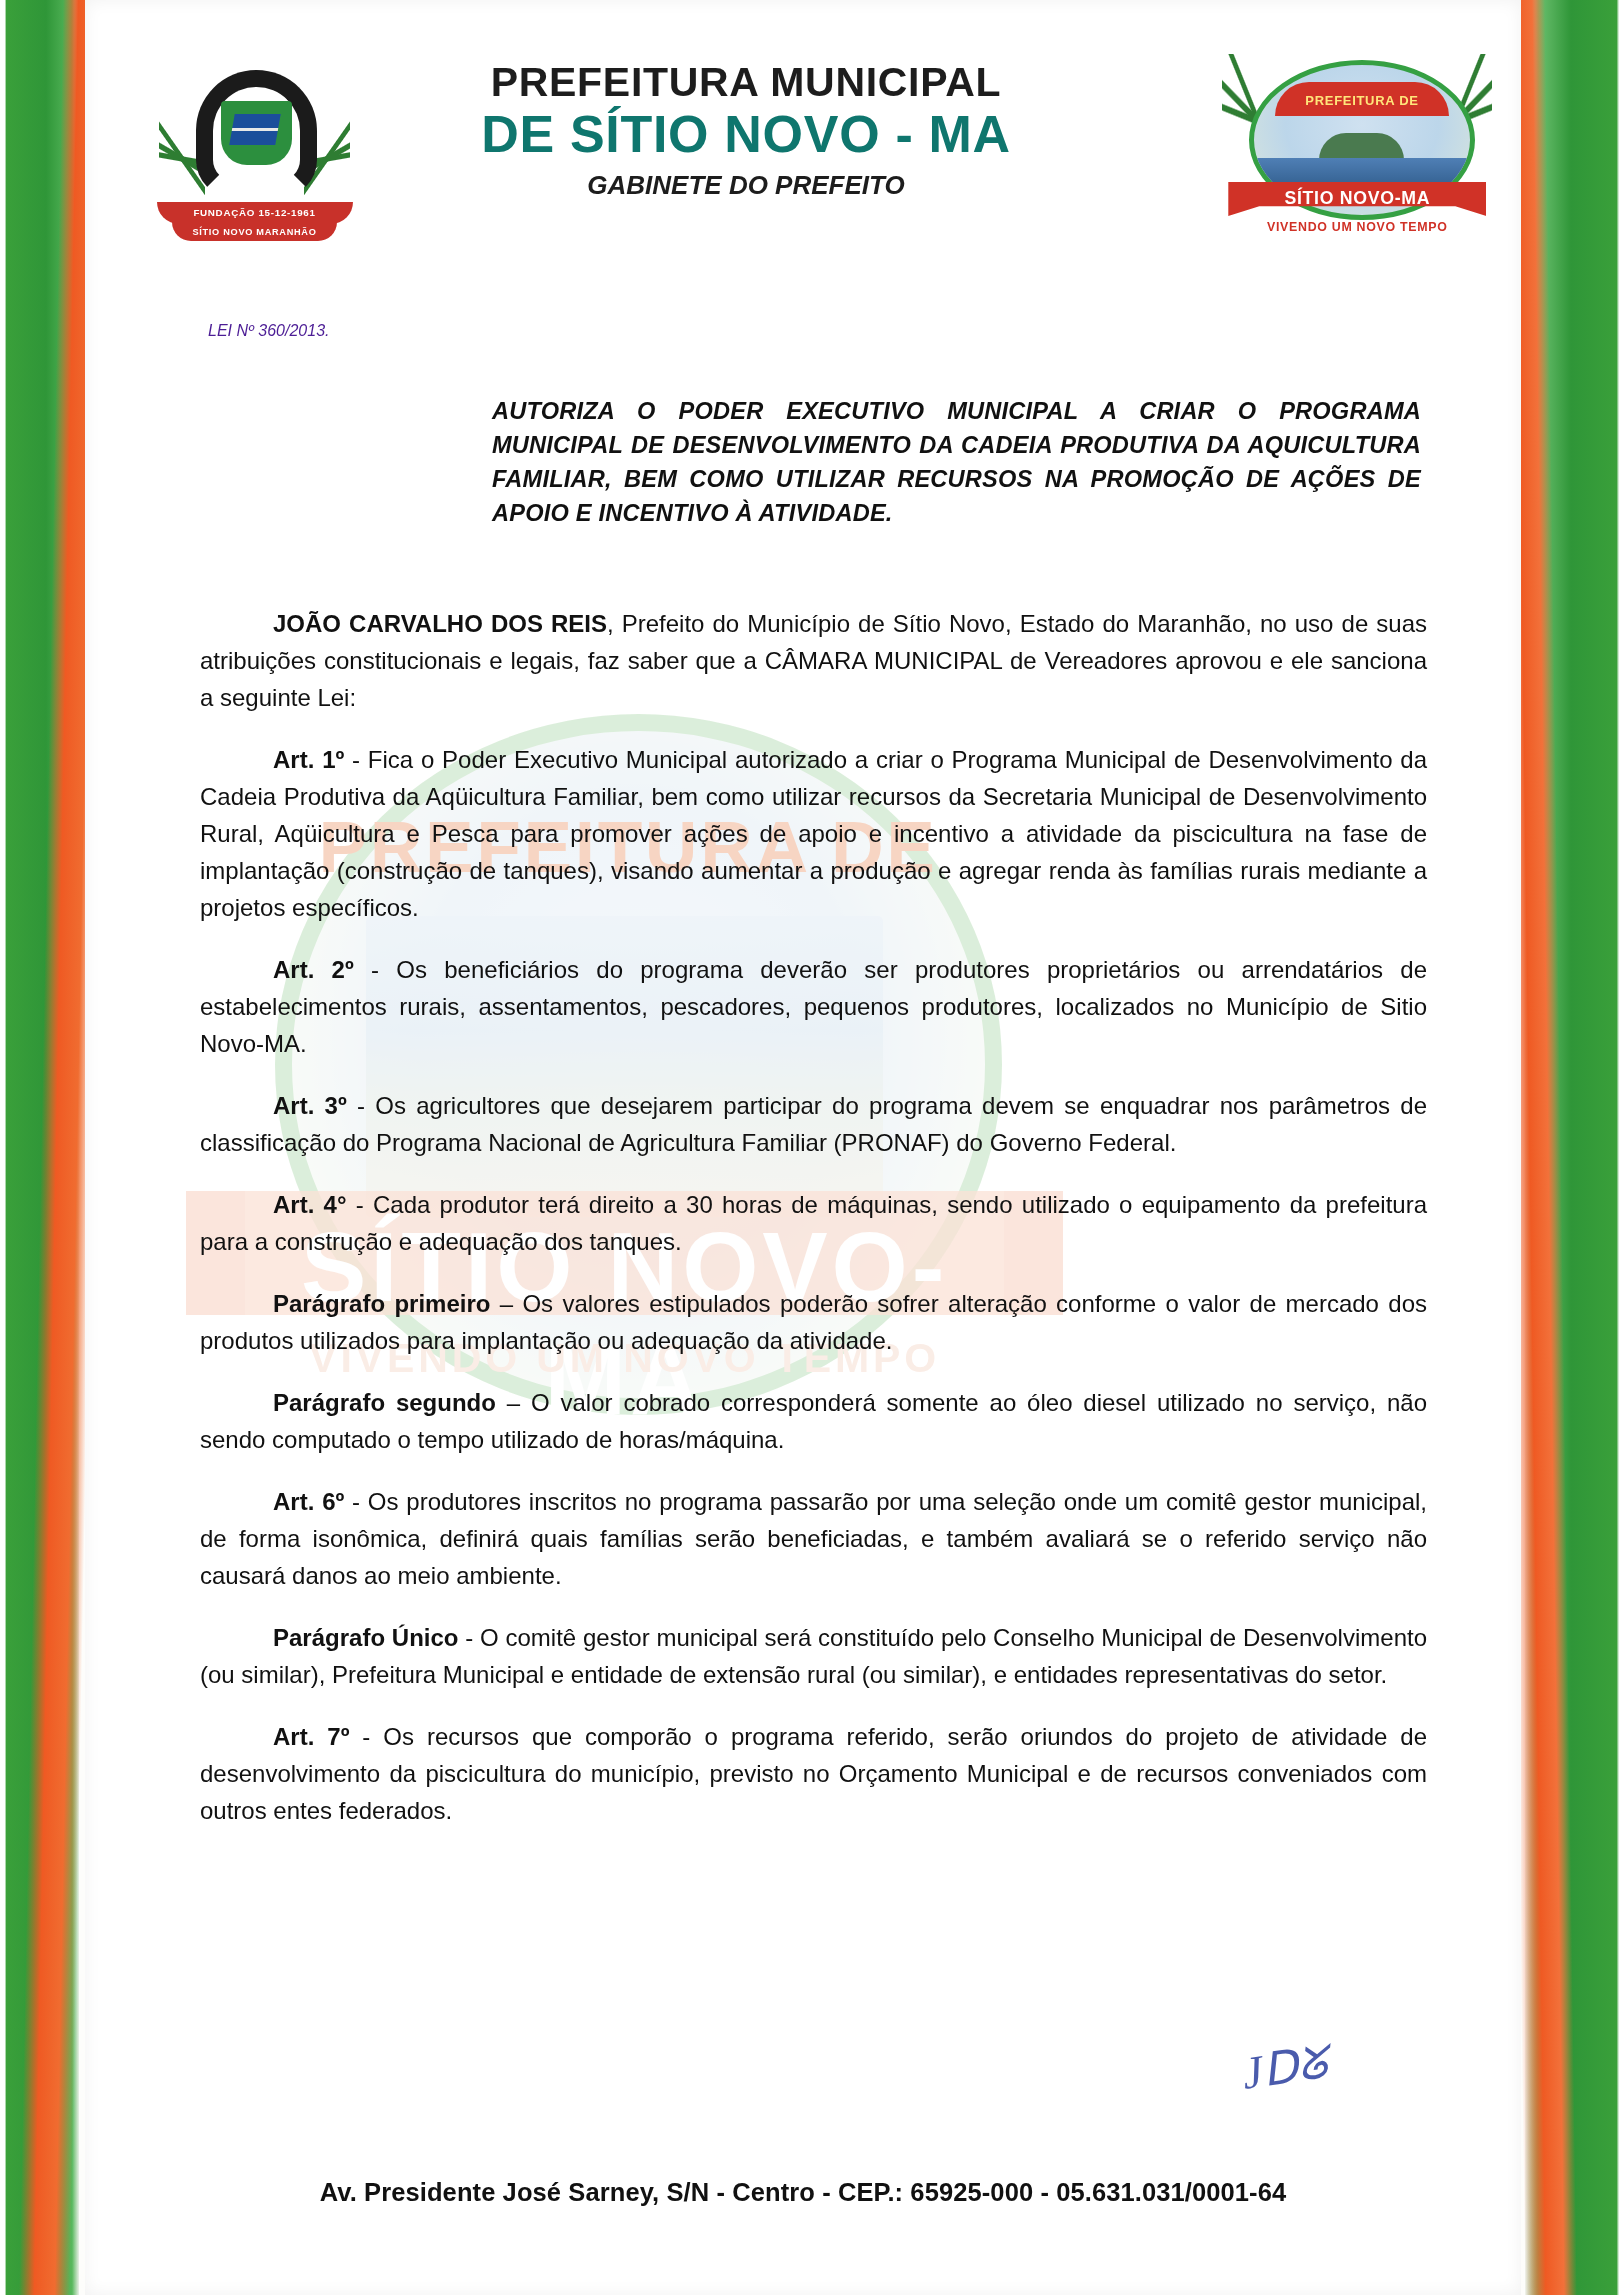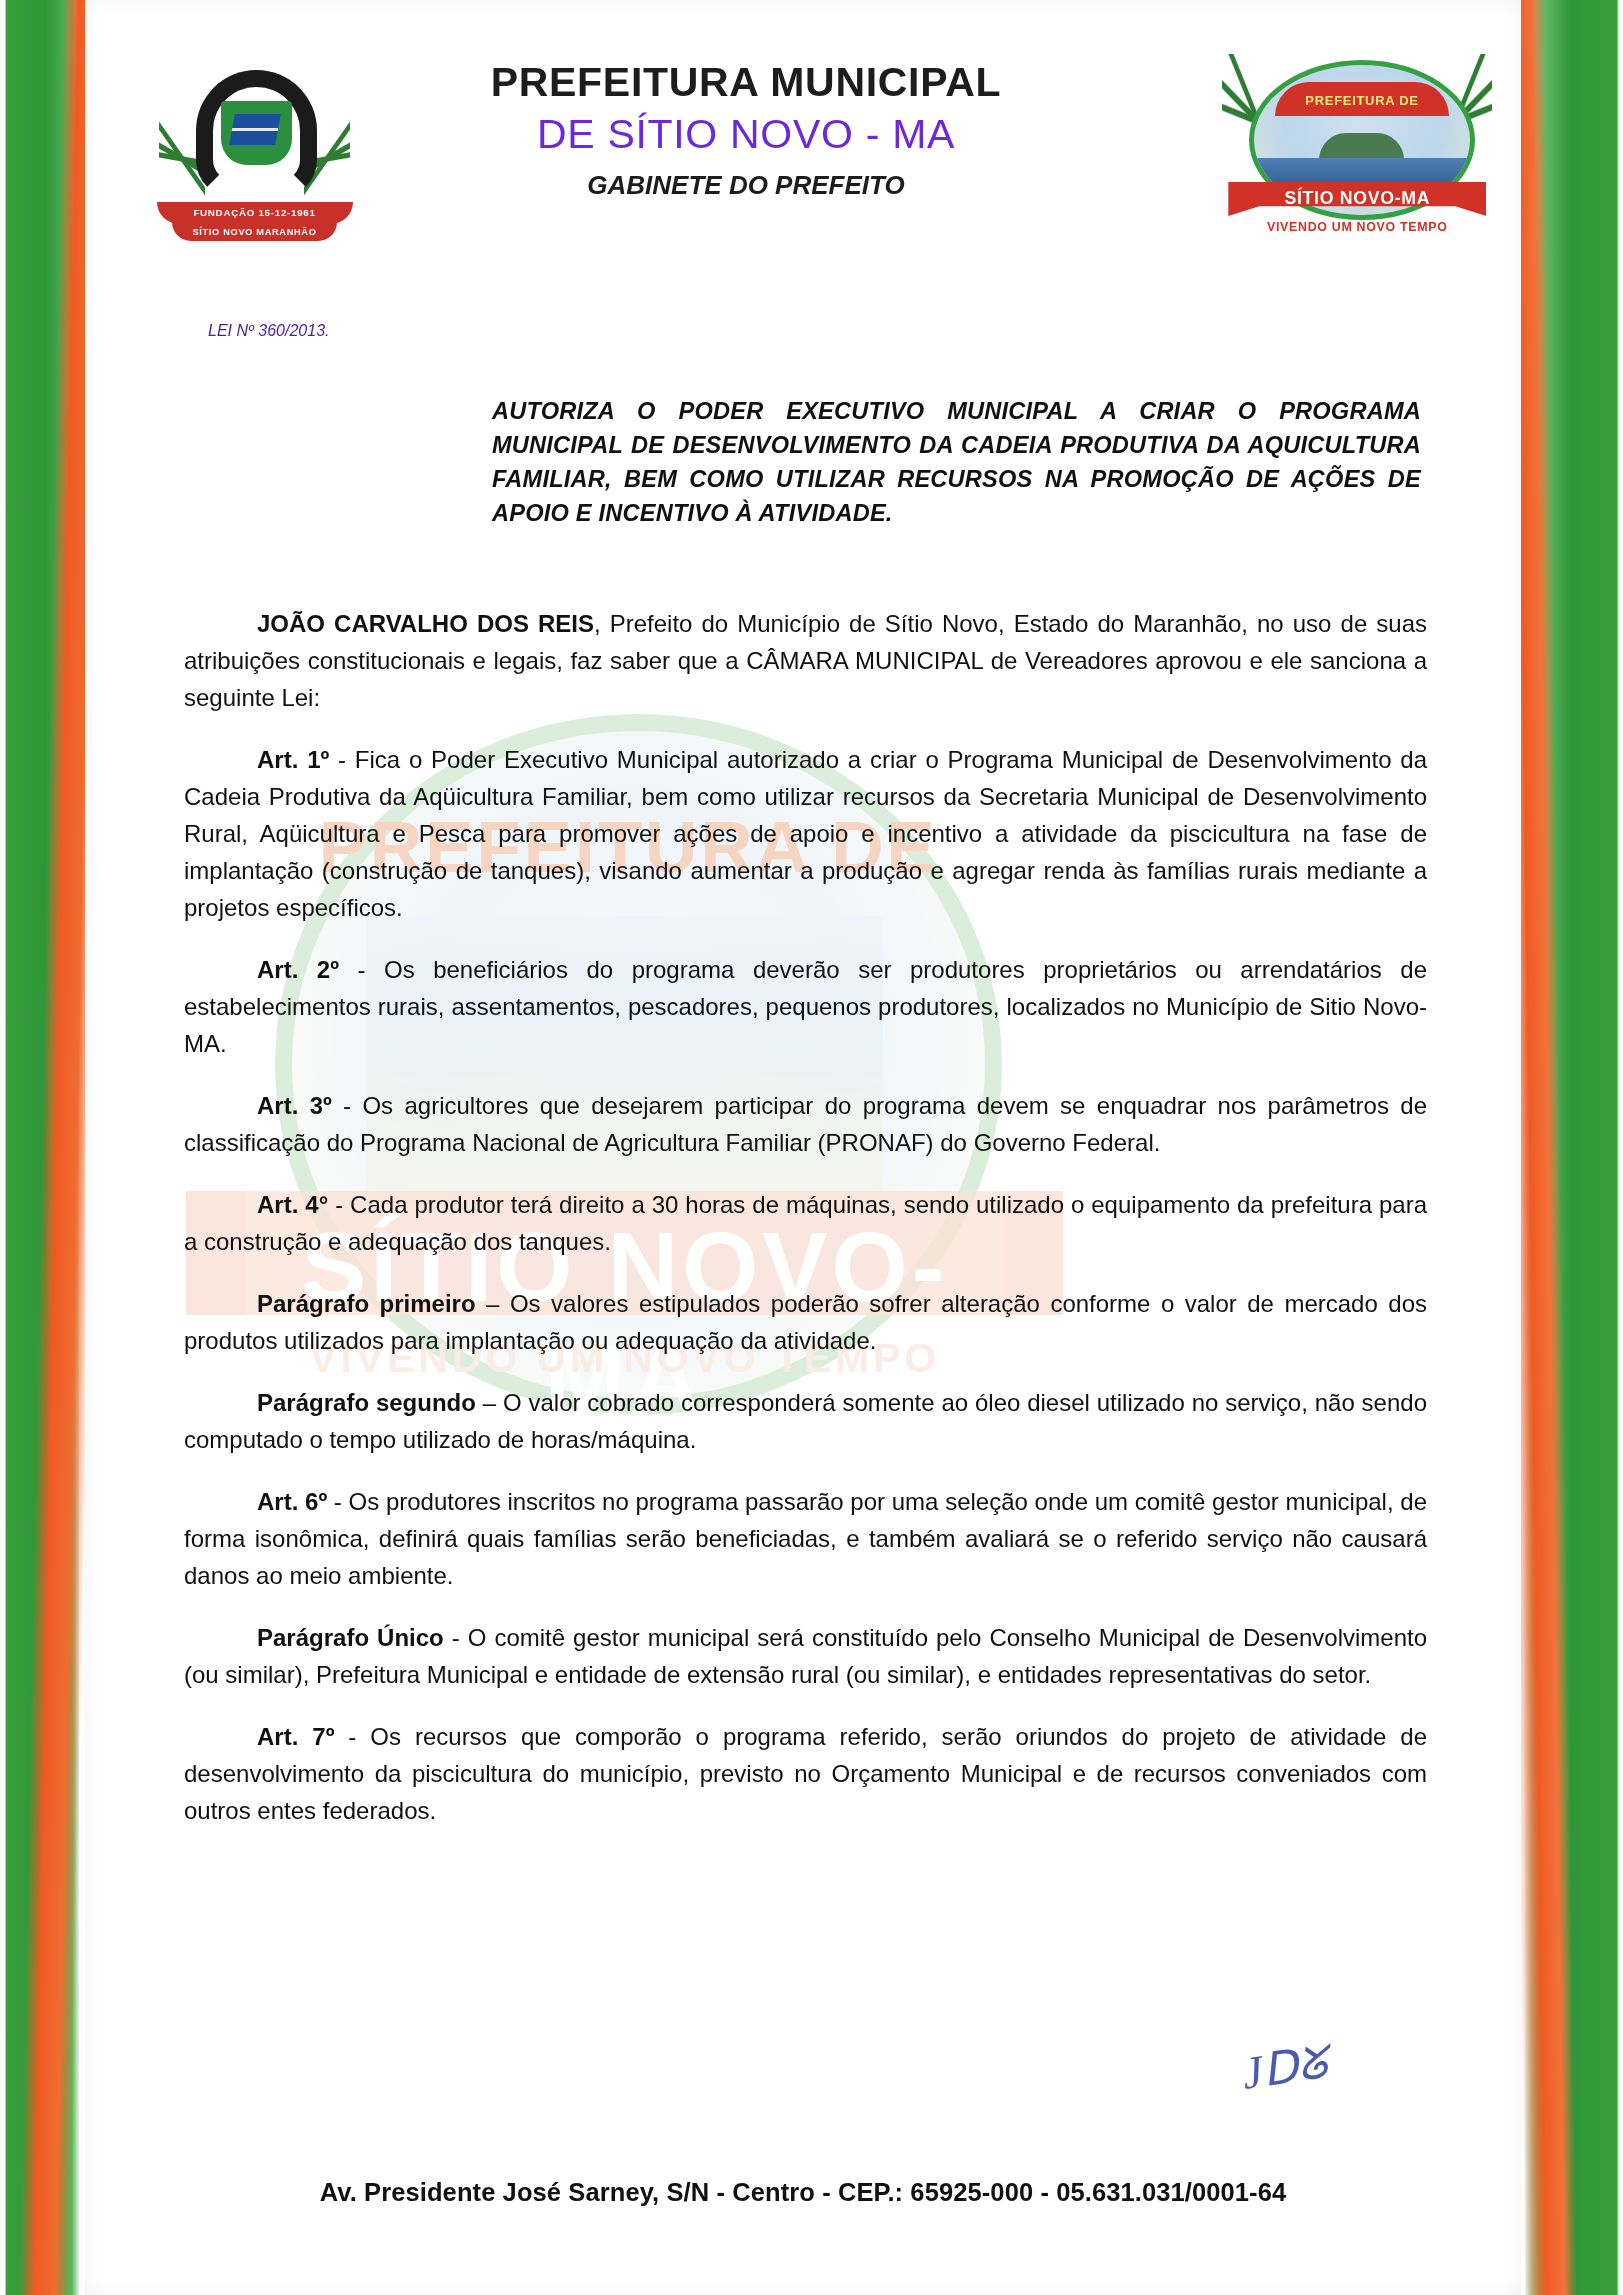--- a/index.html
+++ b/index.html
@@ -185,21 +185,21 @@
   .header-title {
     position: absolute; left: 236px; top: 11.8px;
     width: 772px;
     text-align: center;
   }
   .header-title .l1 {
     font-size: 41px; font-weight: 700; color: #1d1d1d; letter-spacing: 0.7px;
     line-height: 48px;
   }
   .header-title .l2 {
-    font-size: 41px; font-weight: 400; color: #6d28d9; letter-spacing: 0.7px;
+    font-size: 52px; font-weight: 700; color: #0f766e; letter-spacing: 0.7px;
     line-height: 56px;
   }
   .header-title .l3 {
     font-size: 26px; font-weight: 700; font-style: italic; color: #1d1d1d;
     line-height: 46px;
   }
   .logo-right {
     position: absolute; left: 1086px; top: 7.9px;
     width: 294px; height: 190px;
   }
@@ -268,21 +268,21 @@
     font-size: 23.6px; font-weight: 800; font-style: italic; color: #111111;
     line-height: 34px;
     text-align: justify;
     letter-spacing: 0.2px;
   }
   .content {
     position: absolute; left: 184px; top: 605px;
     width: 1243px;
   }
   .content p {
-    margin: 0 0 25px 0;
+    margin: 0 0 25px 16px;
     font-size: 24px;
     line-height: 37px;
     color: #111111;
     text-align: justify;
     text-indent: 73px;
   }
   .content p b { font-weight: 800; }
   .signature {
     position: absolute; right: 164px; top: 2031px;
     width: 216px; height: 79px;

